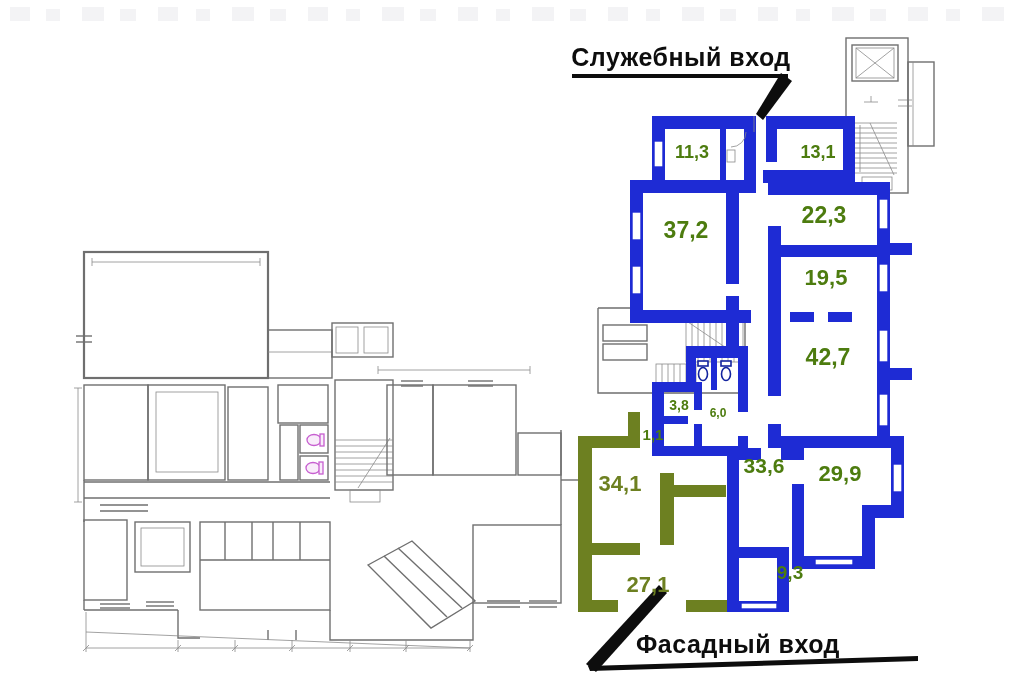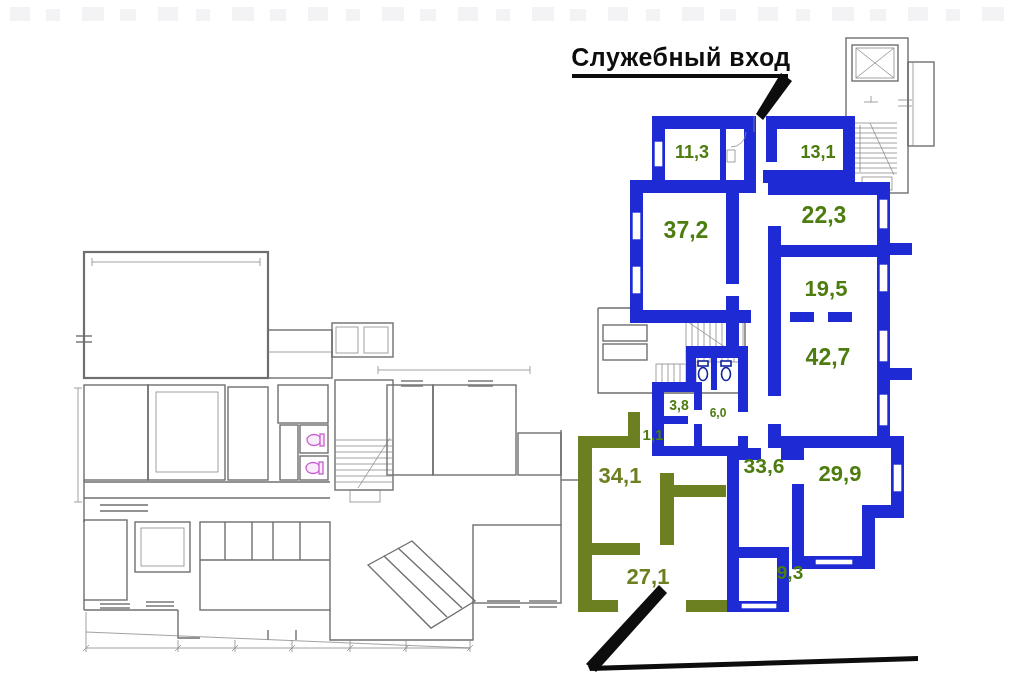--- a/index.html
+++ b/index.html
@@ -1,21 +1,21 @@
 <!DOCTYPE html>
 <html><head>
 <meta charset="utf-8">
 <style>
   html,body{margin:0;padding:0;background:#fff;}
   .stage{position:relative;width:1024px;height:698px;background:#ffffff;overflow:hidden;
          font-family:"Liberation Sans", sans-serif;}
   .stage svg{position:absolute;left:0;top:0;}
   .lbl{position:absolute;transform:translate(-50%,-50%);font-weight:bold;white-space:nowrap;}
   .lbl.blue{color:#4d7c0f;}
-  .lbl.green{color:#6d8021;}
+  .lbl.green{color:#6d8021;margin-top:8px;}
   .annot{position:absolute;transform:translate(-50%,-50%);font-weight:bold;color:#0d0d0d;
          font-size:25px;letter-spacing:0.5px;white-space:nowrap;}
   .info{position:absolute;left:355px;top:218px;width:225px;text-align:center;
         color:#5a62b8;font-size:13.5px;font-weight:bold;line-height:17px;}
   .gp{stroke:#6f6f6f;fill:none;stroke-width:1.4;}
   .gthin{stroke:#8a8a8a;fill:none;stroke-width:0.8;}
   .bw{fill:#1e2bd4;stroke:none;}
   .gw{fill:#6d8021;stroke:none;}
   .win{fill:#ffffff;stroke:#1e2bd4;stroke-width:1.4;}
   .blk{fill:#0d0d0d;stroke:none;}
@@ -345,27 +345,28 @@
     <rect class="blk" x="572" y="74" width="216" height="4"></rect>
     <polygon class="blk" points="781,73 792,81 763,120 756,114"></polygon>
   </g>
   <g>
     <polygon class="blk" points="588,666 918,656 918,661 590,671"></polygon>
     <polygon class="blk" points="659,585 667,593 596,672 586,664"></polygon>
   </g>
 </svg>
 
   <div class="annot" style="left:681px;top:57px;">Служебный вход</div>
+  <div class="annot" style="left:738px;top:644px;">Фасадный вход</div>
 
 
   <div class="lbl blue" style="left:692px;top:152px;font-size:18px;">11,3</div>
   <div class="lbl blue" style="left:818px;top:152px;font-size:18px;">13,1</div>
   <div class="lbl blue" style="left:686px;top:230px;font-size:23px;">37,2</div>
   <div class="lbl blue" style="left:824px;top:215px;font-size:23px;">22,3</div>
-  <div class="lbl blue" style="left:826px;top:278px;font-size:22px;margin-top:11px;">19,5</div>
+  <div class="lbl blue" style="left:826px;top:278px;font-size:22px;">19,5</div>
   <div class="lbl blue" style="left:828px;top:357px;font-size:23px;">42,7</div>
   <div class="lbl blue" style="left:679px;top:405px;font-size:14px;">3,8</div>
   <div class="lbl blue" style="left:718px;top:413px;font-size:12px;">6,0</div>
   <div class="lbl blue" style="left:653px;top:434px;font-size:15px;">1,1</div>
   <div class="lbl blue" style="left:764px;top:466px;font-size:21px;">33,6</div>
   <div class="lbl blue" style="left:840px;top:474px;font-size:22px;">29,9</div>
   <div class="lbl blue" style="left:758px;top:573px;font-size:19px;margin-left:32px;">9,3</div>
 
   <div class="lbl green" style="left:620px;top:476px;font-size:22px;">34,1</div>
   <div class="lbl green" style="left:648px;top:577px;font-size:22px;">27,1</div>

